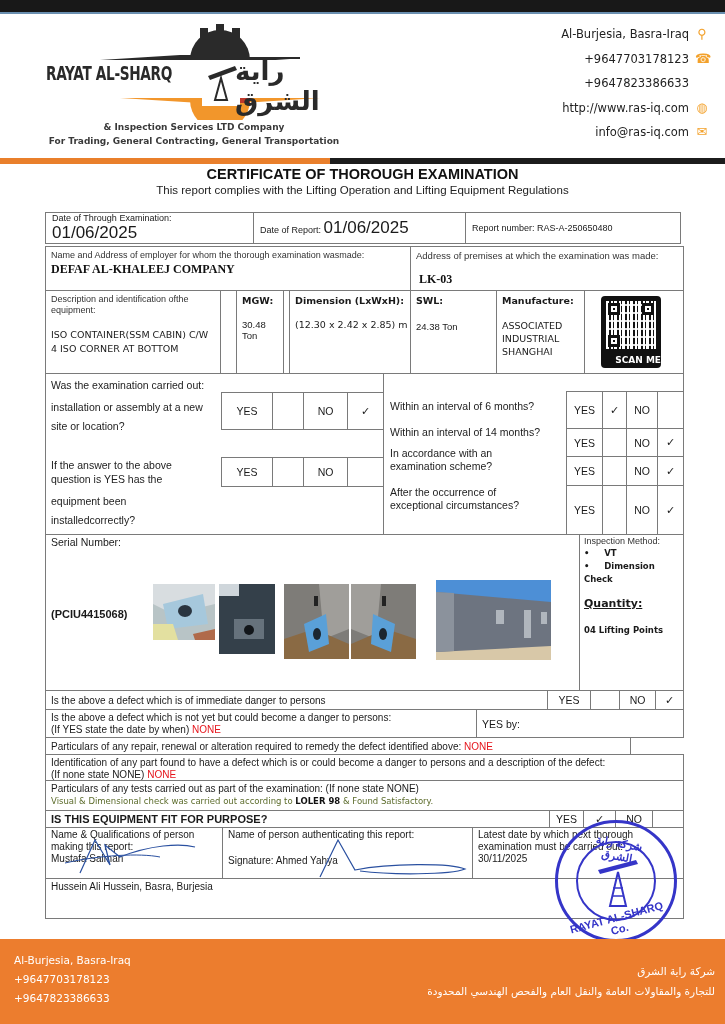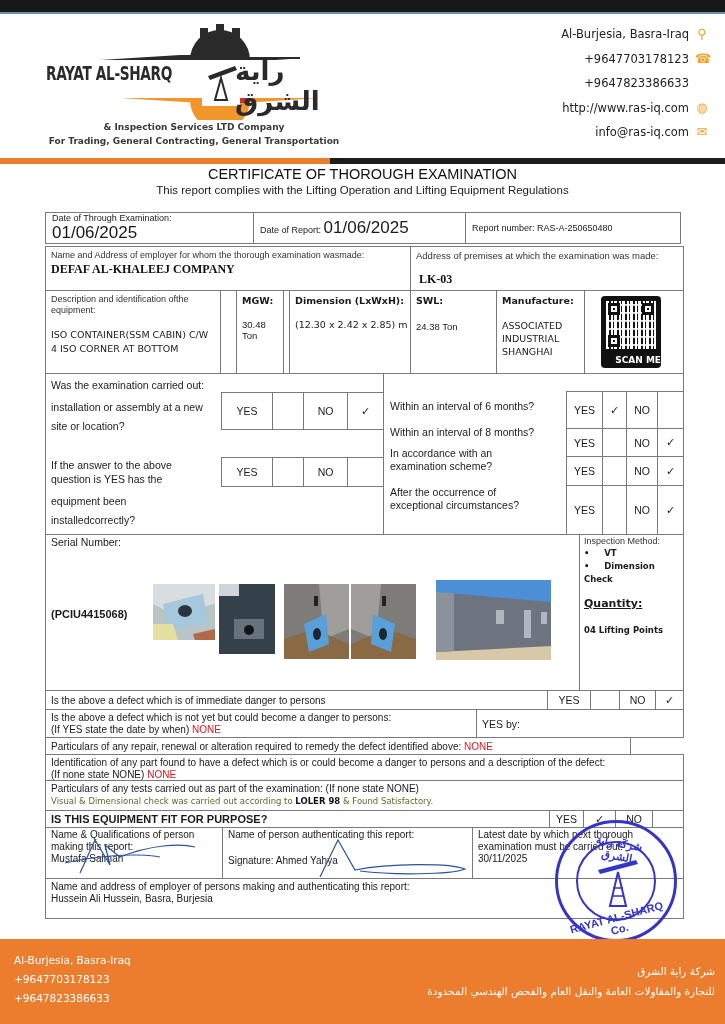--- a/index.html
+++ b/index.html
@@ -11,21 +11,21 @@
   .logo-ar { position: absolute; left: 195px; top: 36px; font-family: "DejaVu Sans", sans-serif; font-weight: bold; font-size: 26px; color: #2a2a2a; }
   .tagline { position: absolute; left: 46px; top: 104px; width: 296px; text-align: center; font-family: "DejaVu Sans", sans-serif; font-size: 9px; color: #3a3a3a; font-weight: bold; line-height: 14px; }
   .contacts { position: absolute; right: 16px; top: 6px; text-align: right; font-family: "DejaVu Sans", sans-serif; font-size: 11.5px; color: #222; }
   .contact-row { height: 24.5px; display: flex; align-items: center; justify-content: flex-end; gap: 6px; }
   .cicon { width: 14px; height: 14px; display: inline-block; color: #f3a12b; font-size: 13px; line-height: 14px; text-align: center; }
   .cicon.blank { visibility: hidden; }
   .stripe { position: absolute; left: 0; top: 158px; height: 6px; width: 725px; }
   .stripe .o { position: absolute; left: 0; top: 0; width: 330px; height: 6px; background: #e97f2b; }
   .stripe .d { position: absolute; left: 330px; top: 0; width: 395px; height: 6px; background: #1c1c1c; }
 
-  .title { position: absolute; left: 0; top: 166px; width: 725px; text-align: center; font-weight: normal; font-size: 14.5px; color: #111; }
+  .title { position: absolute; left: 0; top: 166px; width: 725px; text-align: center; font-weight: bold; font-size: 14.5px; color: #111; }
   .subtitle { position: absolute; left: 0; top: 184px; width: 725px; text-align: center; font-size: 11.5px; color: #222; }
 
   table { border-collapse: collapse; }
   td { border: 1px solid #7a7a7a; vertical-align: top; }
   .dates { position: absolute; left: 45px; top: 212px; width: 636px; height: 21px; font-size: 9px; }
   .dates td { vertical-align: middle; padding: 0 6px; }
   .dates .big { font-size: 17px; }
   .box { position: absolute; border: 1px solid #7a7a7a; padding-left: 24px; }
   .lbl { font-size: 9px; color: #333; line-height: 11px; }
   .serif-bold { font-family: "Liberation Serif", serif; font-weight: bold; font-size: 12px; color: #111; }
@@ -190,21 +190,21 @@
 <div class="cell" style="left:221px;top:457px;width:52px;height:30px">
     <span>YES</span>
   </div>
 <div class="cell" style="left:272px;top:457px;width:32px;height:30px"></div>
 <div class="cell" style="left:303px;top:457px;width:45px;height:30px">
     <span>NO</span>
   </div>
 <div class="cell" style="left:347px;top:457px;width:37px;height:30px"></div>
 
 <div class="q" style="left:390px;top:399px">Within an interval of 6 months?</div>
-<div class="q" style="left:390px;top:425px">Within an interval of 8 months?</div>
+<div class="q" style="left:390px;top:425px">Within an interval of 14 months?</div>
 <div class="q" style="left:390px;top:447px;width:150px;line-height:13px">In accordance with an examination scheme?</div>
 <div class="q" style="left:390px;top:486px;width:160px;line-height:13px">After the occurrence of exceptional circumstances?</div>
 
 <div class="cell" style="left:566px;top:391px;width:37px;height:38px">
     <span>YES</span>
   </div>
 <div class="cell" style="left:602px;top:391px;width:25px;height:38px">
     <span class="check">✓</span>
   </div>
 <div class="cell" style="left:626px;top:391px;width:32px;height:38px">
@@ -375,21 +375,20 @@
 <svg style="position:absolute;left:60px;top:835px" width="140" height="45">
   <path d="M20 38 L35 5 L50 30 L45 10 L60 22 C90 10 120 8 135 12" fill="none" stroke="#2a50a0" stroke-width="1.2"></path>
   <path d="M5 28 C40 20 80 18 100 22" fill="none" stroke="#2a50a0" stroke-width="1"></path>
 </svg>
 <svg style="position:absolute;left:300px;top:835px" width="170" height="45">
   <path d="M20 42 L38 5 L55 35 C90 28 150 28 165 34 C150 40 90 40 60 36" fill="none" stroke="#2a50a0" stroke-width="1.2"></path>
 </svg>
 
 <div class="box" style="left:45px;top:878px;width:639px;height:41px">
   <div style="position:absolute;left:5px;top:2px;font-size:10px;line-height:12px">
-    <div>Name and address of employer of persons making and authenticating this report:</div>
     <div>Hussein Ali Hussein, Basra, Burjesia</div>
   </div>
 </div>
 
 <div class="stamp">
   <div class="inner"></div>
   <svg style="position:absolute;left:38px;top:35px" width="44" height="50">
     <path d="M2 12 L40 2 L42 6 L4 16 Z" fill="#3535c8"></path>
     <path d="M14 48 L22 14 L30 48 Z" fill="none" stroke="#3535c8" stroke-width="2"></path>
     <path d="M17 30 L27 30 M16 38 L28 38" stroke="#3535c8" stroke-width="1.5"></path>

